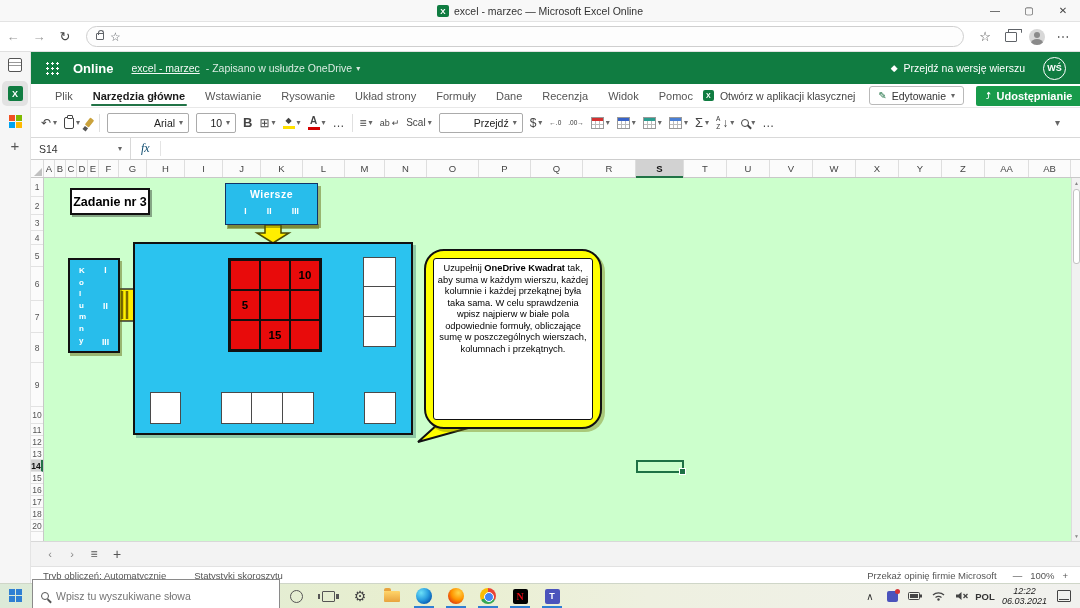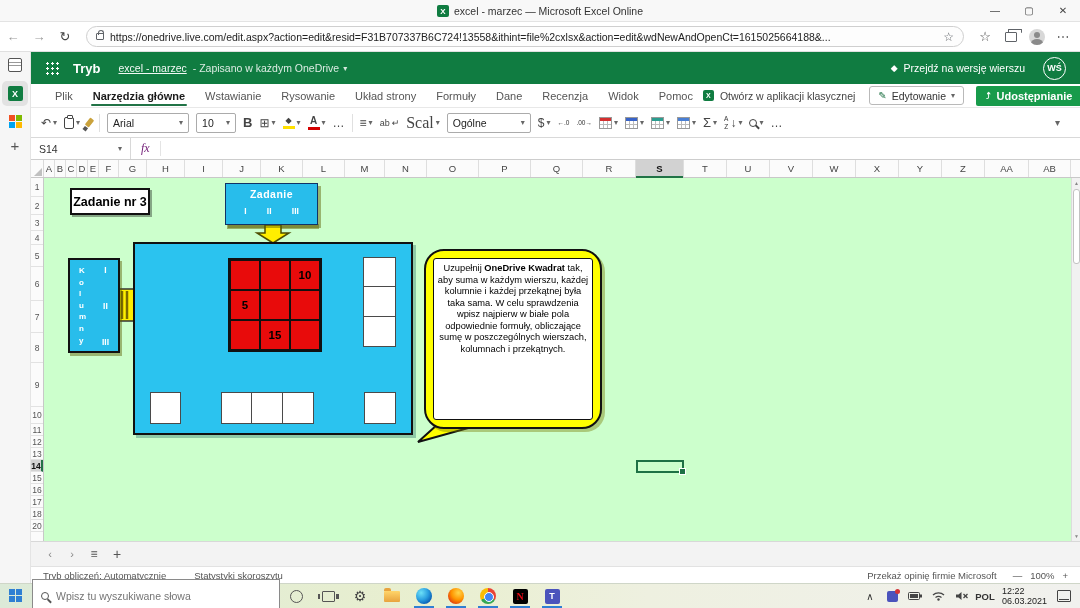--- a/index.html
+++ b/index.html
@@ -52,37 +52,37 @@
   .rtabs { display:flex; align-items:center; height:100%; margin-left:14px;justify-content:space-between; }
   .rtab { padding:0 10px; font-size:11px; color:#555; height:100%; display:flex; align-items:center; position:relative; white-space:nowrap; }
   .rtab.active { color:#1b1b1b; font-weight:bold; }
   .rtab.active::after { content:''; position:absolute; left:8px; right:8px; bottom:1px; height:2.5px; background:#217346; border-radius:2px; }
   .editpill { display:flex; align-items:center; gap:5px; border:1px solid #b9b9b9; border-radius:3px; height:19px; padding:0 8px; font-size:10.5px; color:#333; }
   .sharebtn { display:flex; align-items:center; gap:6px; background:#189b4b; color:#fff; height:20px; padding:0 10px; border-radius:2px; font-size:11px; font-weight:bold; }
 
   
   #toolbar { left:31px; top:108px; width:1049px; height:30px; background:#fff; border-bottom:1px solid #d9d9d9; display:flex; align-items:center; gap:7px; padding:0 10px; font-size:12px; color:#444; }
   .tsep { width:1px; height:18px; background:#e0e0e0; flex:none; }
-  .combo { border:1px solid #ababab; border-radius:2px; height:20px; display:flex; align-items:center; justify-content:space-between; padding:0 5px; font-size:10.5px; color:#222; gap:4px; }
+  .combo { border:1px solid #ababab; border-radius:2px; height:20px; display:flex; align-items:center; justify-content:flex-end; padding:0 5px; font-size:10.5px; color:#222; gap:4px; }
   .chev { font-size:8px; color:#666; }
   .ticon { display:flex; align-items:center; gap:2px; }
   .abar { display:flex; flex-direction:column; align-items:center; line-height:1; }
   .abar .bar { width:12px; height:3px; margin-top:1px; }
   .clip { width:10px; height:12px; border:1.4px solid #444; border-radius:2px; position:relative; }
   .clip::before { content:''; position:absolute; top:-3px; left:1.5px; width:4px; height:2.5px; background:#fff; border:1.2px solid #444; border-radius:1px; }
   .brush { width:5px; height:9px; background:#caa23c; border-radius:1px; transform:rotate(38deg); position:relative; }
   .brush::after { content:''; position:absolute; bottom:-5px; left:0.5px; width:4px; height:4.5px; background:#555; }
   .tbl { width:13px; height:12px; border:1px solid #999; position:relative; background:repeating-linear-gradient(90deg,rgba(0,0,0,0) 0 3.2px,#bbb 3.2px 4px),repeating-linear-gradient(rgba(0,0,0,0) 0 2.8px,#bbb 2.8px 3.5px); }
   .tbl::before { content:''; position:absolute; left:0; top:0; right:0; height:3px; }
   .tinytxt { font-size:6.5px; line-height:1.1; text-align:center; color:#333; }
 
   
   #formula { left:31px; top:138px; width:1049px; height:22px; background:#fff; border-bottom:1px solid #cdcdcd; display:flex; align-items:center; }
   #namebox { width:100px; height:100%; border-right:1px solid #d8d8d8; display:flex; align-items:center; padding:0 8px; font-size:10.5px; color:#333; justify-content:space-between; }
-  .fx { font-family:"Liberation Serif",serif; font-style:italic; font-size:12px; color:#701a75; padding:0 10px; border-right:1px solid #e4e4e4; }
+  .fx { font-family:"Liberation Serif",serif; font-style:italic; font-size:12px; color:#0c4a6e; padding:0 10px; border-right:1px solid #e4e4e4; }
   #formulainput { flex:1; border:none; outline:none; height:100%; font-size:11px; padding:0 8px; font-family:"Liberation Sans",sans-serif; }
 
   
   #colheads { left:31px; top:160px; width:1049px; height:18px; background:#fbfbfb; border-bottom:1px solid #c8c8c8; display:flex; }
   .corner { width:13px; height:100%; border-right:1px solid #d9d9d9; position:relative; background:#fbfbfb; }
   .corner::after { content:''; position:absolute; right:1px; bottom:1px; border-left:8px solid rgba(0,0,0,0); border-bottom:8px solid #c0c0c0; }
   .cols { display:flex; height:100%; }
   .colcell { height:100%; border-right:1px solid #dedede; font-size:9.5px; color:#444; display:flex; align-items:center; justify-content:center; flex:none; }
   .colcell.active { background:#d2d2d2; color:#111; font-weight:bold; position:relative; }
   .colcell.active::after { content:''; position:absolute; left:0; right:0; bottom:-1px; height:2px; background:#217346; }
@@ -146,21 +146,21 @@
   .folder { width:16px; height:11px; background:linear-gradient(#ffd56a,#e8a33d); border-radius:1px; position:relative; }
   .folder::before { content:''; position:absolute; top:-3px; left:0; width:7px; height:3px; background:#e8a33d; border-radius:2px 2px 0 0; }
   .edgeic { width:16px; height:16px; border-radius:50%; background:radial-gradient(circle at 32% 30%,#6de0f7,#2b9fe0 45%,#0b62b8 75%,#0a3e87); }
   .ffic { width:16px; height:16px; border-radius:50%; background:radial-gradient(circle at 65% 30%,#ffd54a,#ff9500 45%,#e33b0e 80%,#8a1ea0); }
   .chromeic { width:16px; height:16px; border-radius:50%; background:conic-gradient(#ea4335 0 33%,#34a853 0 66%,#fbbc05 0); position:relative; }
   .chromeic::after { content:''; position:absolute; left:4px; top:4px; width:8px; height:8px; background:#4285f4; border:1.6px solid #fff; border-radius:50%; }
   .netflixic { width:15px; height:15px; background:#000; color:#e50914; font-weight:bold; font-size:10px; display:flex; align-items:center; justify-content:center; border-radius:2px; font-family:"Liberation Serif",serif; }
   .teamsic { width:15px; height:15px; background:#4b53bc; color:#fff; font-weight:bold; font-size:9px; display:flex; align-items:center; justify-content:center; border-radius:2px; }
   #tray { margin-left:auto; display:flex; align-items:center; gap:3px; padding-right:6px; color:#333; }
   .trayic { width:20px; height:25px; display:flex; align-items:center; justify-content:center; font-size:10px; }
-  .clock { text-align:left; font-size:9px; line-height:1.15; color:#222; margin:0 4px; }
+  .clock { text-align:center; font-size:9px; line-height:1.15; color:#222; margin:0 4px;font-style:italic; }
   .action { width:14px; height:12px; border:1.4px solid #444; border-radius:1px; position:relative; }
   .action::after { content:''; position:absolute; left:1px; bottom:1px; right:1px; height:1.5px; background:#444; }
   .teamsbadge { width:11px; height:11px; background:#4b53bc; border-radius:2px; position:relative; }
   .teamsbadge::after { content:''; position:absolute; right:-2px; top:-2px; width:5px; height:5px; background:#d13438; border-radius:50%; }
 </style>
 </head>
 <body>
 
 <div id="titlebar" class="abs">
   <div class="title">
@@ -173,21 +173,20 @@
     <div class="winbtn">✕</div>
   </div>
 </div>
 
 <div id="navbar" class="abs">
   <span class="navic">←</span>
   <span class="navic">→</span>
   <span class="navic dark">↻</span>
   <div id="urlpill">
     <span class="lock"></span>
-    <input spellcheck="false" value="https://onedrive.live.com/edit.aspx?action=edit&amp;resid=F31B707337B6C724!13558&amp;ithint=file%2cxlsx&amp;action=edit&amp;wdNewAndOpenCt=1615025664188&amp;..." style="">
     <span class="star">☆</span>
   </div>
   <span class="navic dark">☆</span>
   <span class="navic" style="display:flex;justify-content:center;">
       <span class="collections"></span>
     </span>
   <span class="navic" style="display:flex;justify-content:center;">
       <span class="avatar-g"></span>
     </span>
   <span class="navic dark" style="margin-right:4px;">⋯</span>
@@ -202,23 +201,23 @@
       <span></span>
       <span></span>
       <span></span>
       <span></span>
     </span>
   <span class="newtab">+</span>
 </div>
 
 <div id="oheader" class="abs">
   <span class="waffle" style="margin:0 14px 0 14px;"></span>
-  <span style="font-weight:bold;font-size:13px;margin-right:18px;">Tryb</span>
+  <span style="font-weight:bold;font-size:13px;margin-right:18px;">Online</span>
   <span style="font-size:10.5px;opacity:.95;text-decoration:underline;">excel - marzec</span>
-  <span style="font-size:10.5px;opacity:.85;margin-left:6px;">- Zapisano w każdym OneDrive</span>
+  <span style="font-size:10.5px;opacity:.85;margin-left:6px;">- Zapisano w usłudze OneDrive</span>
   <span class="chev" style="color:#d8e8de;margin-left:4px;">▾</span>
   <span style="margin-left:auto;display:flex;align-items:center;gap:6px;font-size:10.5px;">
     <span style="font-size:9px;">◆</span>
     <span>Przejdź na wersję wierszu</span>
   </span>
   <span class="avatar-ws" style="margin:0 14px 0 18px;">WŚ</span>
 </div>
 
 <div id="ribbon" class="abs">
   <div class="rtabs">
@@ -279,25 +278,25 @@
         <span style="font-size:10px;font-weight:bold;">A</span>
         <span class="bar" style="background:#d40000;"></span>
       </span>
     <span class="chev">▾</span>
   </span>
   <span>…</span>
   <span class="tsep"></span>
   <span class="ticon">≡<span class="chev">▾</span></span>
   <span class="ticon" style="font-size:9px;"><span>ab</span>↵</span>
   <span class="ticon">
-      <span style="font-size:16px;font-family:Liberation Serif, serif;">Scal</span>
+      <span style="font-size:10px;">Scal</span>
       <span class="chev">▾</span>
     </span>
   <span class="combo" style="width:84px;">
-      <span>Ogólne</span>
+      <span>Przejdź</span>
       <span class="chev">▾</span>
     </span>
   <span class="ticon">
       <span>$</span>
       <span class="chev">▾</span>
     </span>
   <span class="tinytxt">←.0</span>
   <span class="tinytxt">.00→</span>
   <span class="ticon">
       <span class="tbl" style="box-shadow:inset 0 3px 0 #d43030;"></span>
@@ -422,21 +421,21 @@
     </svg>
   </div>
 
   <div id="panel" class="shape"></div>
 
   <div id="taskbox" class="shape">
     <span>Zadanie nr 3</span>
   </div>
 
   <div id="wierszebox" class="shape">
-    <div class="wt">Zadanie</div>
+    <div class="wt">Wiersze</div>
     <div class="romanrow">
         <span>I</span>
         <span>II</span>
         <span>III</span>
       </div>
   </div>
 
   <div id="kolbox" class="shape">
     <div class="kletters">
         <span>K</span>

